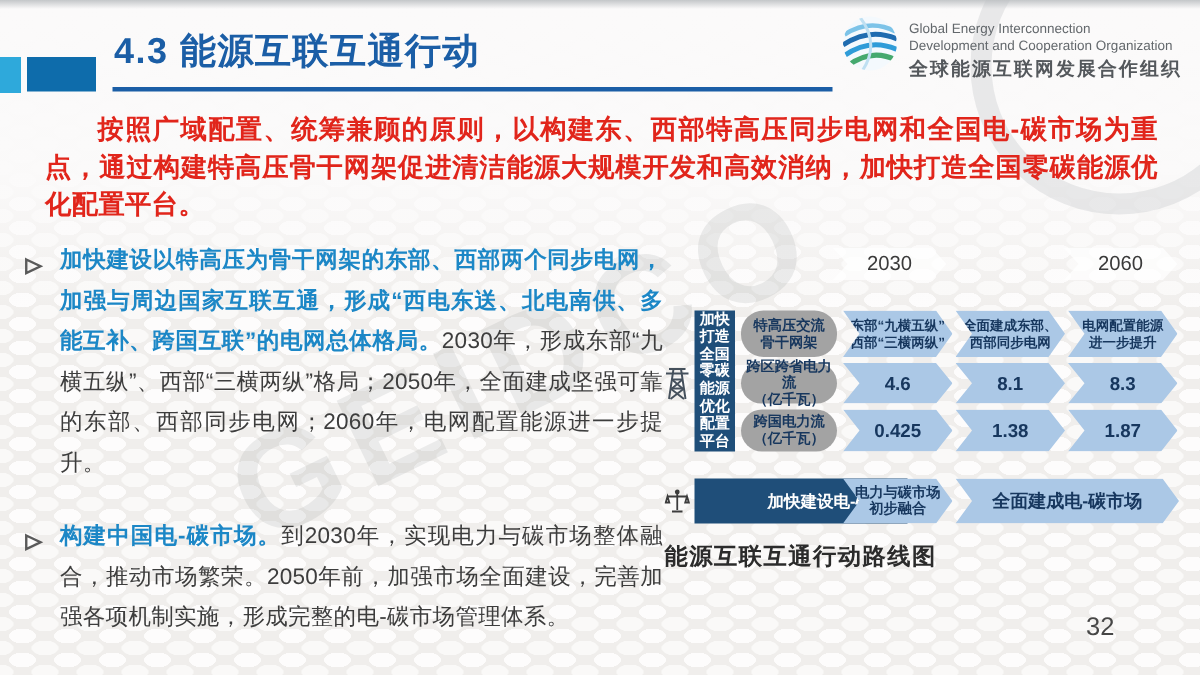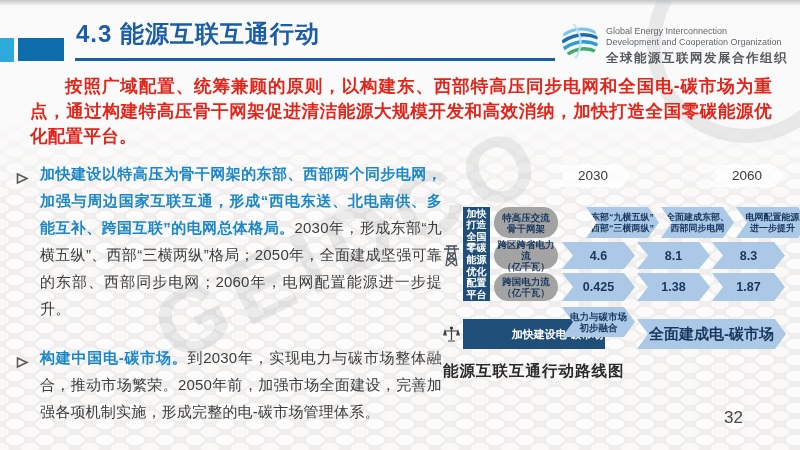--- a/index.html
+++ b/index.html
@@ -23,21 +23,21 @@
     font-size:92px;font-weight:bold;letter-spacing:10px;color:rgba(130,132,136,.14);
     transform:rotate(-26deg);pointer-events:none;}
 
   
   .sq-light{position:absolute;left:0;top:38px;width:14px;height:24px;background:#2ea9db;}
   .sq-dark{position:absolute;left:18px;top:38px;width:46px;height:23px;background:#0e6cab;}
   .page-title{position:absolute;left:76px;top:18px;font-size:24px;font-weight:bold;color:#1b5ea6;letter-spacing:1px;}
   .title-rule{position:absolute;left:75px;top:58px;width:480px;height:3px;background:#1b5ea6;}
 
   
-  .logo{position:absolute;left:561px;top:10px;display:flex;align-items:flex-start;margin-top:12px;}
+  .logo{position:absolute;left:561px;top:10px;display:flex;align-items:flex-start;}
   .logo-globe{width:38px;height:38px;margin-right:7px;}
   .logo-text{padding-top:4px;}
   .logo-en{font-size:9px;line-height:11px;color:#63686c;}
   .logo-cn{font-size:12.5px;font-weight:bold;color:#54585c;letter-spacing:1.5px;margin-top:2px;}
 
   
   .intro{position:absolute;left:30px;top:74px;width:742px;
     font-size:17.5px;line-height:25px;font-weight:bold;color:#e1251b;
     text-align:justify;text-indent:2em;letter-spacing:.3px;}
 
@@ -62,27 +62,27 @@
     color:#fff;font-size:10px;line-height:11.6px;font-weight:bold;text-align:center;
     word-break:break-all;display:flex;align-items:center;justify-content:center;padding:0 3px;box-sizing:border-box;}
   .hdr-cell{position:absolute;left:51px;width:64px;background:#a3a3a3;color:#17375e;
     font-size:9.5px;line-height:11px;font-weight:bold;text-align:center;white-space:pre-line;
     display:flex;align-items:center;justify-content:center;border-radius:15px;}
   .arrow-cell{position:absolute;background:#abc8e6;color:#17375e;font-weight:bold;text-align:center;
     display:flex;align-items:center;justify-content:center;white-space:pre-line;
     clip-path:polygon(0 0,calc(100% - 11px) 0,100% 50%,calc(100% - 11px) 100%,0 100%,11px 50%);}
   .r0{top:44px;height:31px;} .r1{top:79px;height:27px;} .r2{top:110px;height:28px;}
   .c0{left:119px;width:73px;} .c1{left:194px;width:73px;} .c2{left:269px;width:73px;}
-  .cell-sm{font-size:9px;line-height:10.5px;margin-left:24px;}
+  .cell-sm{font-size:9px;line-height:10.5px;}
   .cell-num{font-size:12.5px;}
 
   .g2-box{position:absolute;left:20px;top:156px;width:95px;height:30px;background:#1f4e79;
     color:#fff;font-size:11px;font-weight:bold;display:flex;align-items:center;justify-content:center;padding-left:47px;}
-  .g2-a0{top:144px;height:30px;left:119px;width:73px;font-size:9.5px;line-height:11px;text-align:center;}
-  .g2-a1{top:156px;height:30px;left:194px;width:149px;font-size:15px;}
+  .g2-a0{top:156px;height:30px;left:119px;width:73px;font-size:9.5px;line-height:11px;text-align:center;}
+  .g2-a1{top:156px;height:30px;left:194px;width:149px;font-size:12px;}
 
   .tower-icon{position:absolute;left:0;top:80px;}
   .scales-icon{position:absolute;left:0;top:163px;}
 
   .caption{position:absolute;left:0;top:198px;width:350px;text-align:left;
     font-size:15.5px;font-weight:bold;color:#2b2b2b;letter-spacing:1px;}
 
   .page-num{position:absolute;left:724px;top:408px;font-size:17px;color:#474747;}
 </style>
 </head>

